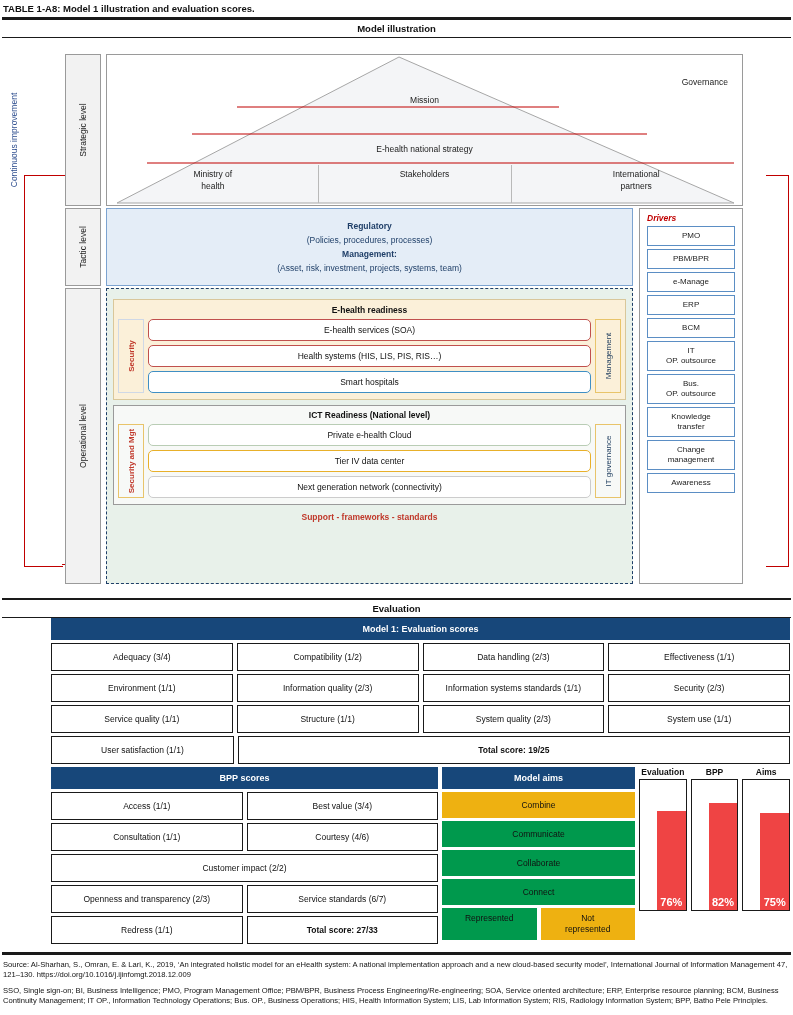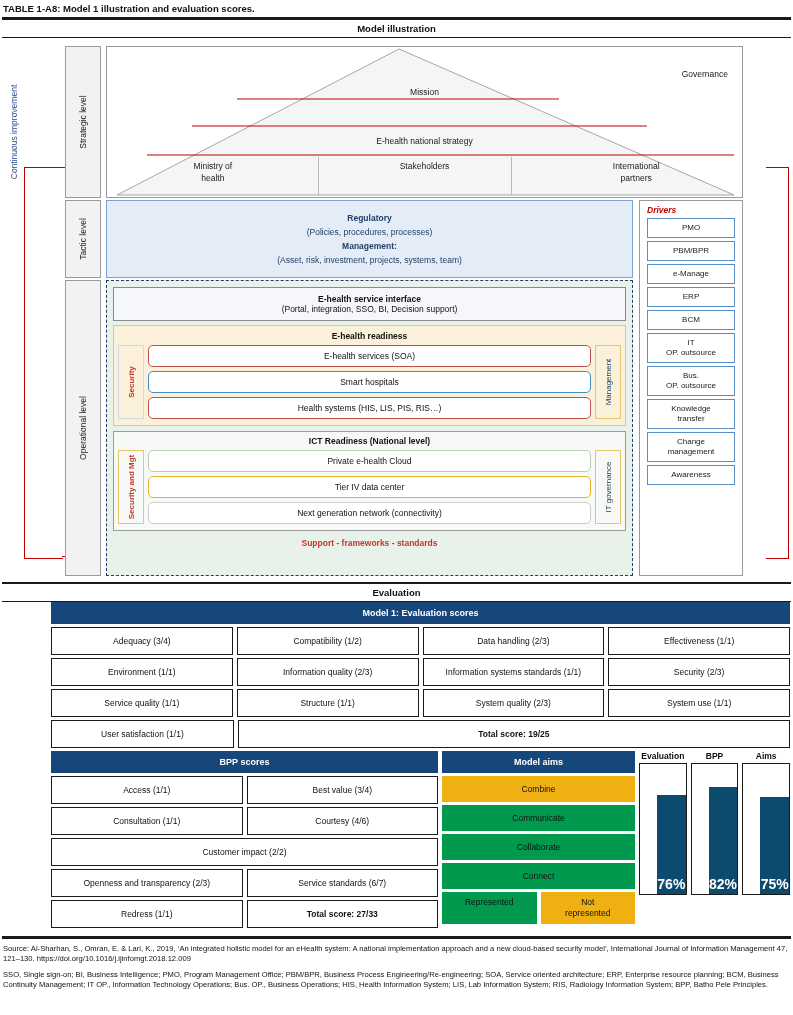--- a/index.html
+++ b/index.html
@@ -11,21 +11,21 @@
   .page{position:relative;width:793px;height:1015px;padding:0;box-sizing:border-box;}
 
   
   .caption{font-size:9.5px;font-weight:bold;color:#111;padding:3px 2px 3px 3px;}
   .rule-thick{height:2.5px;background:#1a1a1a;margin:0 2px;}
   .rule-thin{height:1px;background:#1a1a1a;margin:0 2px;}
 
   .band-title{text-align:center;font-size:9.5px;font-weight:bold;padding:3px 0 3px 0;}
 
   
-  .illus{position:relative;margin:4px 3px;height:536px;box-sizing:border-box;}
+  .illus{position:relative;margin:12px 3px;height:536px;box-sizing:border-box;}
 
   .ci-label{
     position:absolute;left:6px;top:180px;width:180px;
     transform:rotate(-90deg);transform-origin:left top;
     font-size:8.5px;color:#2e4e8f;text-align:center;white-space:nowrap;
   }
   .ci-bracket{
     position:absolute;left:21px;top:125px;width:38px;height:390px;
     border:1px solid #c00000;border-right:none;
   }
@@ -161,22 +161,22 @@
   .legend{display:flex;gap:4px;}
   .legend > div{flex:1;text-align:center;font-size:8.5px;padding:5px 2px;line-height:11px;box-sizing:border-box;}
   .legend .green{background:#00994d;}
   .legend .gold{background:#eeb111;}
 
   .chart-head{display:flex;gap:4px;margin-bottom:2px;}
   .chart-head > div{flex:1;text-align:center;font-size:8.5px;font-weight:bold;}
   .bars{display:flex;gap:4px;height:132px;}
   .barcol{flex:1;border:1px solid #1a1a1a;position:relative;background:#fff;box-sizing:border-box;}
   .barfill{
-    position:absolute;left:17px;right:0;bottom:0;background:#0c4a6e;
-    color:#fff;font-size:14px;font-weight:bold;text-align:center;
+    position:absolute;left:17px;right:0;bottom:0;background:#ef4444;
+    color:#fff;font-size:11px;font-weight:bold;text-align:center;
   }
   .barfill span{position:absolute;bottom:2px;left:0;right:0;}
 
   
   .foot{margin:0 3px;}
   .foot p{font-size:7.6px;line-height:10.5px;margin:5px 0 0 0;color:#111;}
   .foot .src{font-style:normal;}
 </style>
 </head>
 <body>
@@ -226,35 +226,31 @@
     </div>
 
     <div class="reg-box">
       <div class="b">Regulatory</div>
       <div>(Policies, procedures, processes)</div>
       <div class="b">Management:</div>
       <div>(Asset, risk, investment, projects, systems, team)</div>
     </div>
 
     <div class="op-dashed">
-      <div class="iface">
-        <div class="b">E-health service interface</div>
-        <div class="s">(Portal, integration, SSO, BI, Decision support)</div>
-      </div>
 
       <div class="readiness">
         <div class="hd">E-health readiness</div>
         <div class="rowflex">
           <div class="sidelbl red">
             <span>Security</span>
           </div>
           <div class="stack">
             <div class="pill red">E-health services (SOA)</div>
+            <div class="pill red">Health systems (HIS, LIS, PIS, RIS…)</div>
             <div class="pill blue">Smart hospitals</div>
-            <div class="pill red">Health systems (HIS, LIS, PIS, RIS…)</div>
           </div>
           <div class="sidelbl amber dark">
             <span>Management</span>
           </div>
         </div>
       </div>
 
       <div class="ict">
         <div class="hd">ICT Readiness (National level)</div>
         <div class="rowflex">

